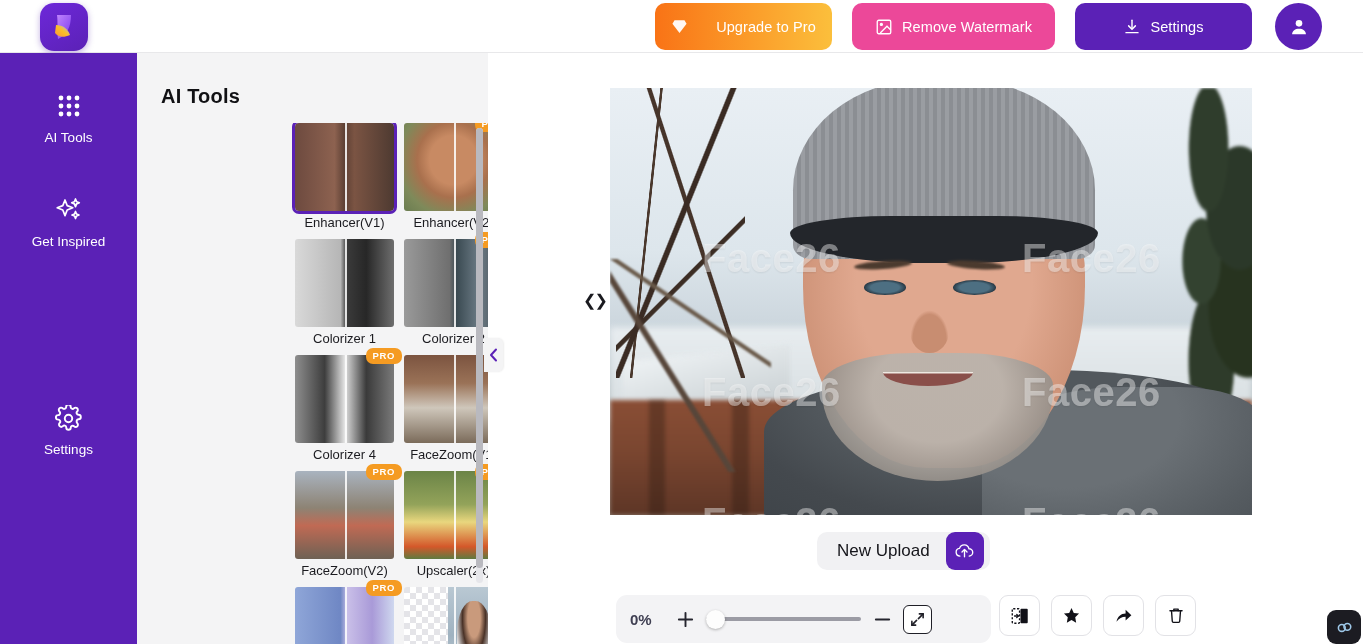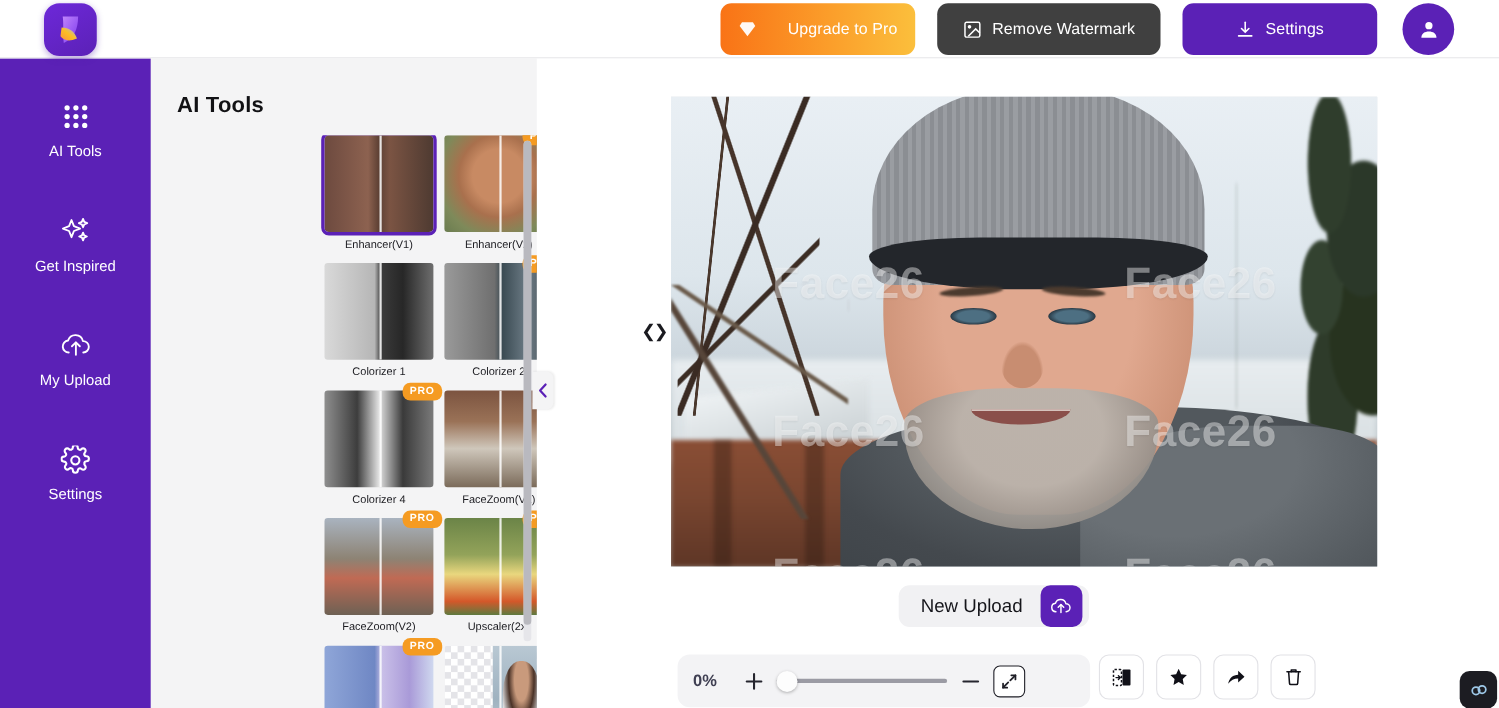--- a/index.html
+++ b/index.html
@@ -42,21 +42,21 @@
     cursor: pointer;
     font-family: "Liberation Sans", sans-serif;
   }
   .btn-upgrade {
     left: 655px; width: 177px;
     background: linear-gradient(90deg, #f97316 0%, #fb9d2a 55%, #fbbf3c 100%);
     gap: 28px;
   }
   .btn-watermark {
     left: 852px; width: 203px;
-    background: #404040;
+    background: #ec4899;
   }
   .btn-download {
     left: 1075px; width: 177px;
     background: #5b21b6;
   }
   .avatar {
     position: absolute; left: 1275px; top: 3px;
     width: 47px; height: 47px;
     border-radius: 50%;
     background: #5b21b6;
@@ -126,21 +126,21 @@
     background: #d7d7dc;
   }
   .tool-card.selected .tool-thumb {
     outline: 3px solid #5b21b6;
     outline-offset: 0px;
     border-radius: 4px;
   }
   .tool-label {
     margin-top: 5px;
     text-align: center;
-    font-size: 10px;
+    font-size: 13px;
     color: #1b1b20;
     line-height: 14px;
     white-space: nowrap;
   }
   .pro-badge {
     position: absolute; right: -8px; top: -7px;
     background: #f59b22;
     color: #fff;
     font-size: 9.5px;
     font-weight: bold;
@@ -490,30 +490,20 @@
     <span class="s-icon">
       <svg width="28" height="28" viewBox="0 0 28 28" fill="none" stroke="#ffffff" stroke-width="1.7" stroke-linejoin="round">
         <path d="M10 4 L12.2 9.6 L17.8 11.8 L12.2 14 L10 19.6 L7.8 14 L2.2 11.8 L7.8 9.6 Z"></path>
         <path d="M20.5 3 L21.6 5.7 L24.3 6.8 L21.6 7.9 L20.5 10.6 L19.4 7.9 L16.7 6.8 L19.4 5.7 Z"></path>
         <path d="M20.5 15.5 L21.5 18 L24 19 L21.5 20 L20.5 22.5 L19.5 20 L17 19 L19.5 18 Z"></path>
       </svg>
     </span>
     <span>Get Inspired</span>
   </div>
 
-  <div class="side-item si-2">
-    <span class="s-icon">
-      <svg width="30" height="26" viewBox="0 0 30 26" fill="none" stroke="#ffffff" stroke-width="1.7" stroke-linecap="round" stroke-linejoin="round">
-        <path d="M8.5 19.5a5.5 5.5 0 0 1-.6-10.96A7 7 0 0 1 21.4 9.1a4.9 4.9 0 0 1 .3 10.4"></path>
-        <path d="M15 21.5V10.5"></path>
-          <path d="M11.4 13.8L15 10.2l3.6 3.6"></path>
-      </svg>
-    </span>
-    <span>My Upload</span>
-  </div>
 
   <div class="side-item si-3">
     <span class="s-icon">
       <svg width="27" height="27" viewBox="0 0 24 24" fill="none" stroke="#ffffff" stroke-width="1.7">
         <circle cx="12" cy="12" r="3.3"></circle>
         <path d="M19.4 14.2a1.7 1.7 0 0 0 .34 1.87l.06.06a2 2 0 1 1-2.83 2.83l-.06-.06a1.7 1.7 0 0 0-1.87-.34 1.7 1.7 0 0 0-1.03 1.56V20a2 2 0 1 1-4 0v-.06A1.7 1.7 0 0 0 8.9 18.4a1.7 1.7 0 0 0-1.87.34l-.06.06a2 2 0 1 1-2.83-2.83l.06-.06a1.7 1.7 0 0 0 .34-1.87 1.7 1.7 0 0 0-1.56-1.03H2.8a2 2 0 1 1 0-4h.06a1.7 1.7 0 0 0 1.56-1.13 1.7 1.7 0 0 0-.34-1.87l-.06-.06A2 2 0 1 1 6.85 2.9l.06.06a1.7 1.7 0 0 0 1.87.34H8.9a1.7 1.7 0 0 0 1.03-1.56V1.7a2 2 0 1 1 4 0v.06a1.7 1.7 0 0 0 1.03 1.56 1.7 1.7 0 0 0 1.87-.34l.06-.06a2 2 0 1 1 2.83 2.83l-.06.06a1.7 1.7 0 0 0-.34 1.87v.02a1.7 1.7 0 0 0 1.56 1.03h.06a2 2 0 1 1 0 4h-.06a1.7 1.7 0 0 0-1.56 1.03z"></path>
       </svg>
     </span>
     <span>Settings</span>
   </div>

